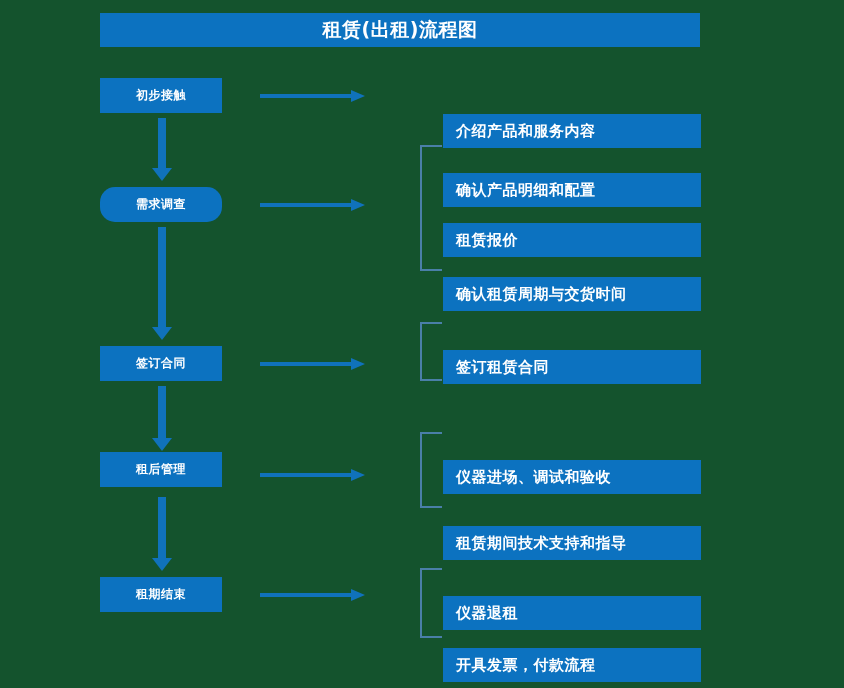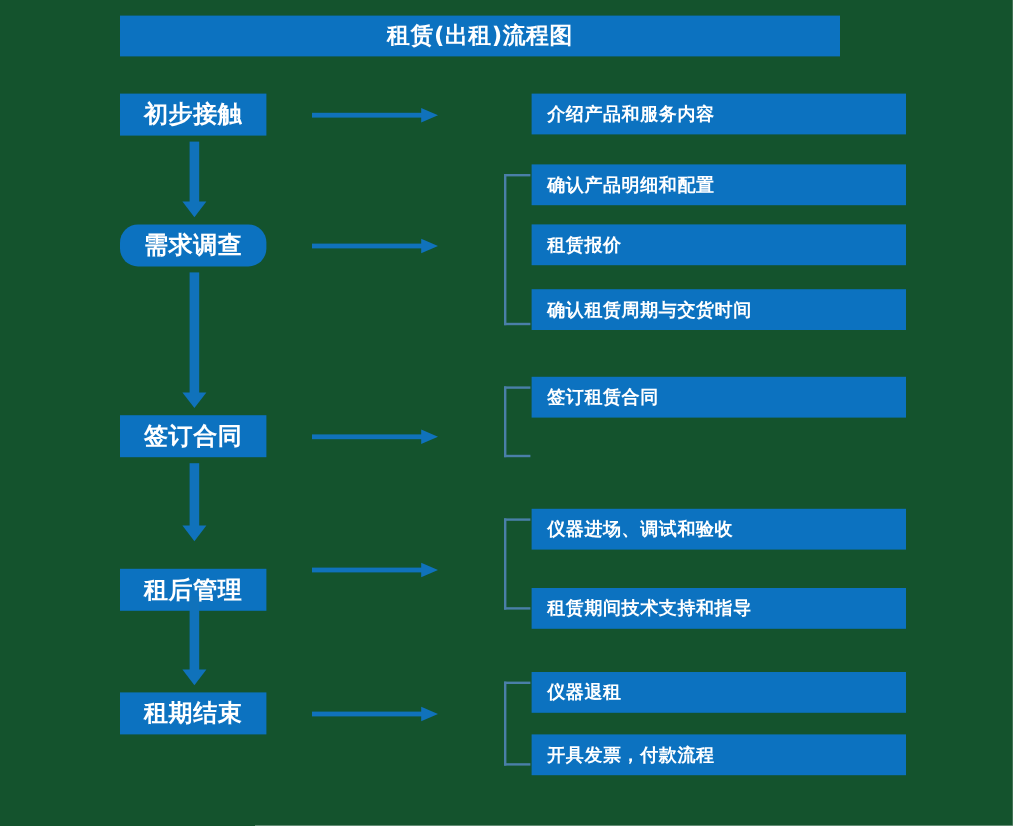--- a/index.html
+++ b/index.html
@@ -41,43 +41,44 @@
   }
 
   
   .stage-box {
     position: absolute;
     left: 100px;
     width: 122px;
     height: 35px;
     background: #0c72c0;
     color: #ffffff;
-    font-size: 20px;
+    font-size: 12px;
     font-weight: bold;
     display: flex;
     align-items: center;
     justify-content: center;
     letter-spacing: 0.5px;
   }
 
   
   .detail-box {
     position: absolute;
     left: 443px;
-    width: 312px;
+    width: 258px;
     height: 34px;
     background: #0c72c0;
     color: #ffffff;
     font-size: 15px;
     font-weight: bold;
     display: flex;
     align-items: center;
     padding-left: 13px;
     letter-spacing: 0.5px;
     white-space: nowrap;
+    margin-top: 36px;
   }
 
   
   .h-arrow {
     position: absolute;
     left: 260px;
     width: 105px;
     height: 16px;
   }
   .h-arrow .shaft {
@@ -136,21 +137,21 @@
 </head>
 <body>
 
 <div id="canvas">
 
   <div class="title-bar">租赁(出租)流程图</div>
 
   <div class="stage-box" id="stage-0" style="left: 100px; top: 78px;">初步接触</div>
   <div class="stage-box" id="stage-1" style="left: 100px; top: 187px; border-radius: 15px;">需求调查</div>
   <div class="stage-box" id="stage-2" style="left: 100px; top: 346px;">签订合同</div>
-  <div class="stage-box" id="stage-3" style="left: 100px; top: 474px;">租后管理</div>
+  <div class="stage-box" id="stage-3" style="left: 100px; top: 452px;">租后管理</div>
   <div class="stage-box" id="stage-4" style="left: 100px; top: 577px;">租期结束</div>
 
   <div class="v-arrow" id="varrow-0" style="top: 118px; height: 63px;">
     <div class="shaft" style="height: 51px;"></div>
     <div class="head"></div>
   </div>
   <div class="v-arrow" id="varrow-1" style="top: 227px; height: 113px;">
     <div class="shaft" style="height: 101px;"></div>
     <div class="head"></div>
   </div>

